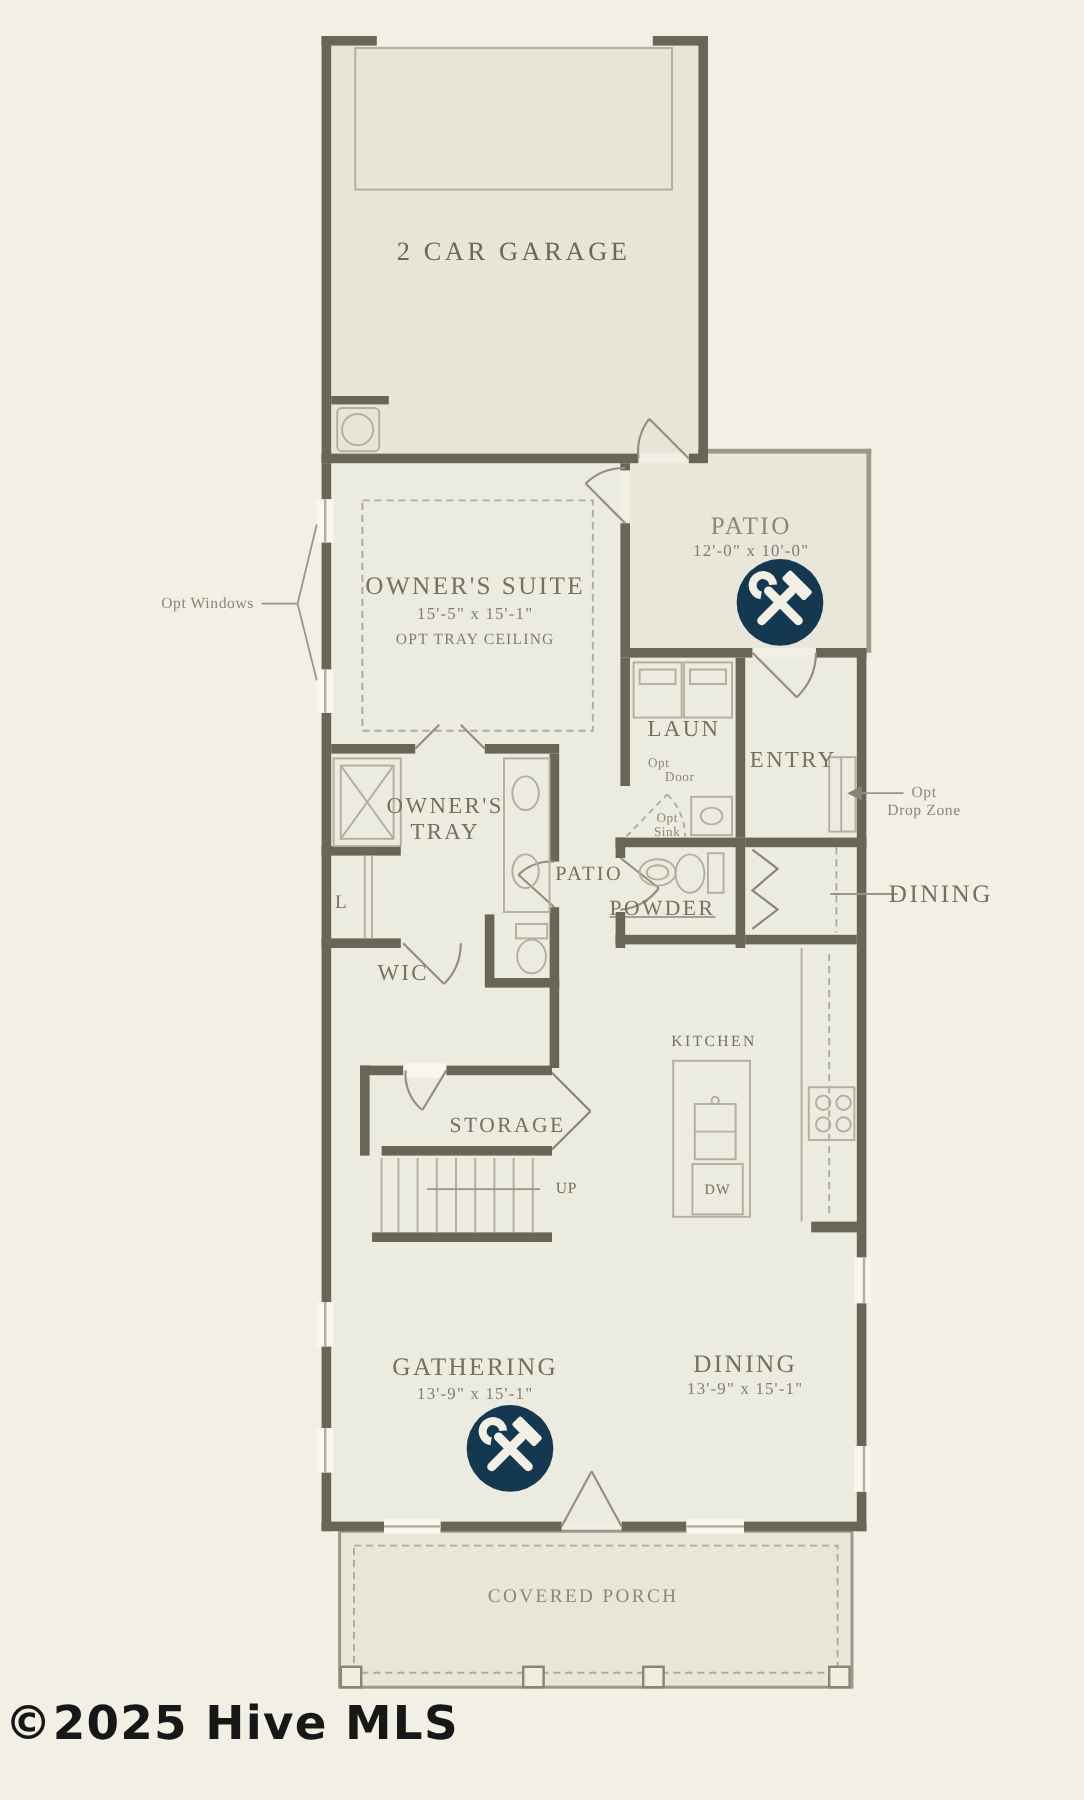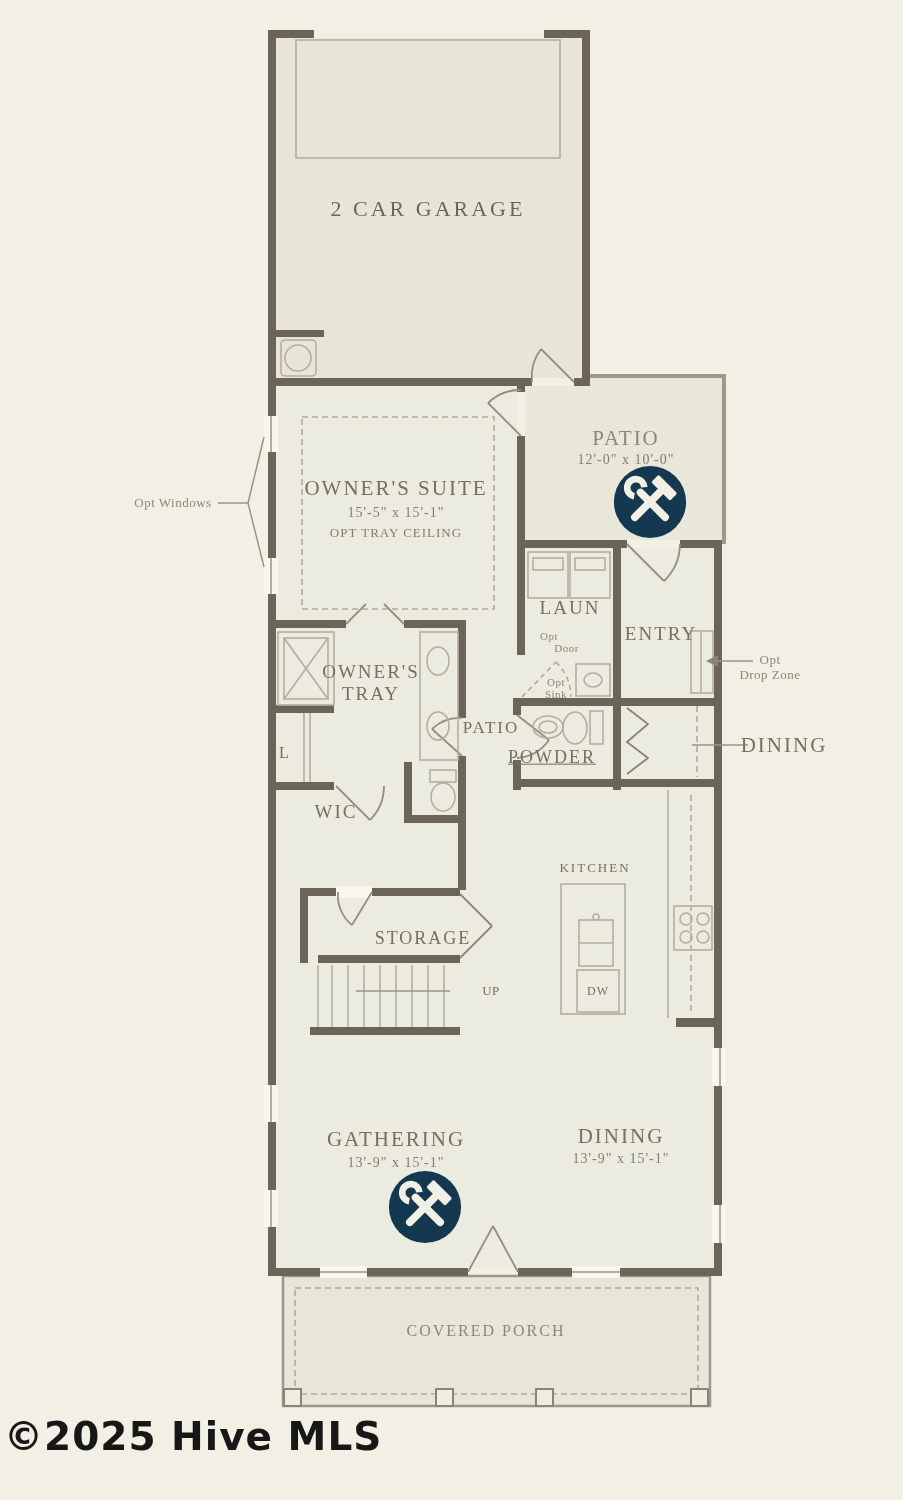--- a/index.html
+++ b/index.html
@@ -315,19 +315,19 @@
   <div class="lbl tiny lt" style="left:549px;top:642px;">
     <span style="display:block;">Opt</span>
     <span style="display:block;margin-left:35px;">Door</span>
   </div>
 
   <div class="lbl tiny lt" style="left:556px;top:688px;">
     <span style="display:block;">Opt</span>
     <span style="display:block;">Sink</span>
   </div>
 
-  <div class="lbl small" style="left:472px;top:991px;margin-left:19px;">UP</div>
+  <div class="lbl small" style="left:472px;top:991px;">UP</div>
   <div class="lbl" style="left:598px;top:992px;font-size:12px;letter-spacing:1px;">DW</div>
   <div class="lbl" style="left:285px;top:753px;font-size:16px;">L</div>
 
   <div class="watermark">©2025 Hive MLS</div>
 
 </div>
 
 </body></html>

